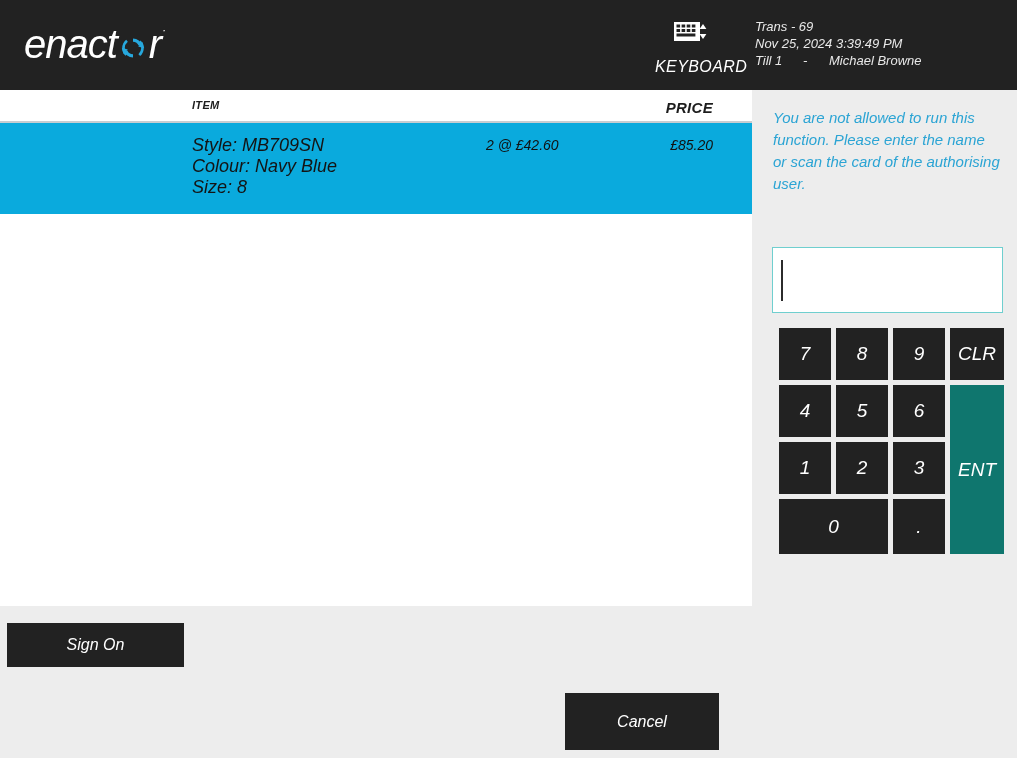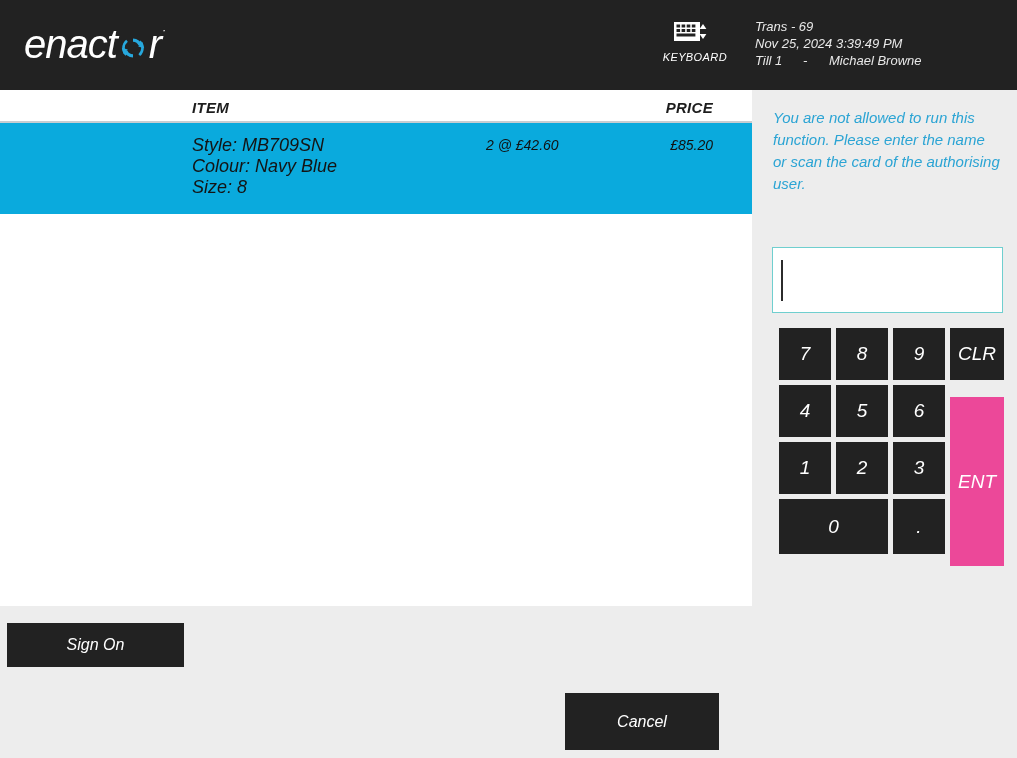--- a/index.html
+++ b/index.html
@@ -32,21 +32,21 @@
     font-size: 11px; vertical-align: super; color: #ffffff;
     position: relative; top: -14px; left: 1px;
   }
 
   .kbd-block {
     position: absolute; left: 655px; top: 20px; width: 72px;
     text-align: center; cursor: pointer;
   }
   .kbd-icon { display: flex; justify-content: center; align-items: flex-start; height: 26px; }
   .kbd-label {
-    margin-top: 5px; font-size: 11px; color: #ffffff; letter-spacing: .4px; text-align: right;
+    margin-top: 12px; font-size: 16px; color: #ffffff; letter-spacing: .4px; text-align: right;
   }
 
   .trans-info {
     position: absolute; left: 755px; top: 18px;
     color: #e8e8e8; font-size: 13px; line-height: 17px;
   }
   .trans-info .row { white-space: pre; }
   .trans-info .till-row { display: flex; }
   .trans-info .till { width: 48px; }
   .trans-info .dash { width: 26px; }
@@ -55,21 +55,21 @@
   .receipt {
     position: absolute; left: 0; top: 90px;
     width: 752px; height: 516px; background: #ffffff;
   }
   .receipt-head {
     position: relative; height: 33px; width: 100%;
     border-bottom: 2px solid #c8cdd1;
   }
   .col-item {
     position: absolute; left: 192px; top: 9px;
-    font-size: 15px; font-weight: bold; color: #1d1d1d; letter-spacing: .3px;
+    font-size: 11px; font-weight: bold; color: #1d1d1d; letter-spacing: .3px;
   }
   .col-price {
     position: absolute; right: 39px; top: 9px;
     font-size: 15px; font-weight: bold; color: #1d1d1d; letter-spacing: .3px;
   }
 
   .line-item {
     position: relative; width: 752px; height: 91px;
     background: #0aaadd; cursor: pointer;
   }
@@ -111,21 +111,21 @@
   .keypad {
     position: absolute; left: 27px; top: 238px;
     width: 225px; height: 226px;
   }
   .key {
     position: absolute;
     background: #222222; color: #ffffff;
     display: flex; align-items: center; justify-content: center;
     font-size: 19px; cursor: pointer; user-select: none;
   }
-  .key.accent { background: #ec4899; margin-top: 12px; }
+  .key.accent { background: #0f766e; }
 
   
   .btn {
     position: absolute; background: #222222; color: #ffffff;
     display: flex; align-items: center; justify-content: center;
     font-size: 16px; cursor: pointer; user-select: none;
   }
   .btn-signon { left: 7px; top: 623px; width: 177px; height: 44px; }
   .btn-cancel { left: 565px; top: 693px; width: 154px; height: 57px; }
 </style>

